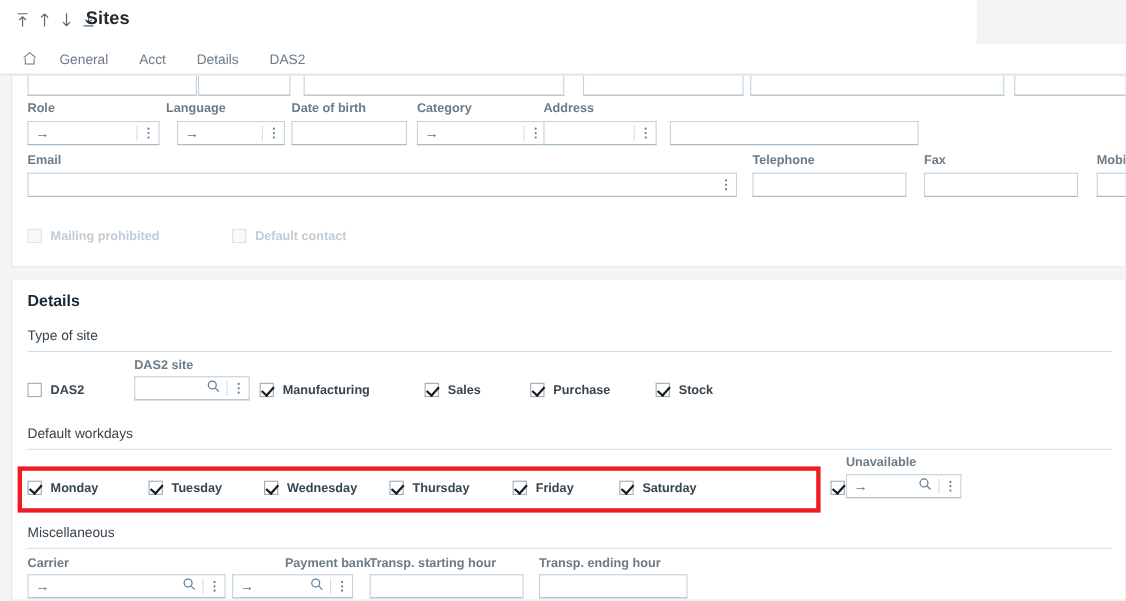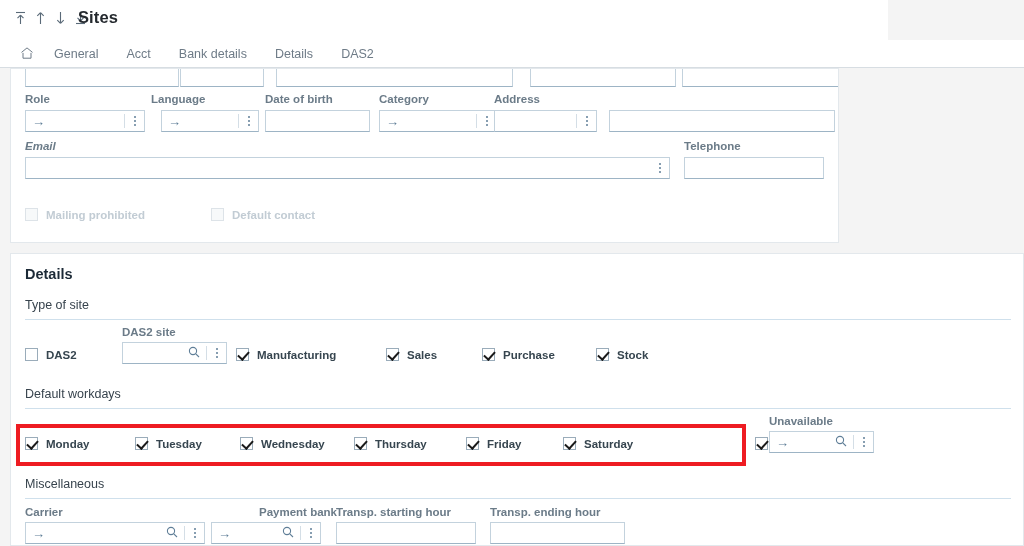--- a/index.html
+++ b/index.html
@@ -55,21 +55,21 @@
     background: #1268b3; transform: translateX(-50%);
   }
   .home-tab { padding: 0 6px 0 2px; }
   .home-tab svg { display: block; margin-top: 6px; color: #6e7b87; }
 
   
   .card {
     position: absolute; background: #ffffff;
     border: 1px solid #e3e8ec;
   }
-  #card-contacts { left: 10px; top: 68px; width: 829px; height: 175px; overflow: hidden; }
+  #card-contacts { left: 10px; top: 68px; width: 1014px; height: 175px; overflow: hidden; }
   #card-details  { left: 10px; top: 253px; width: 1014px; height: 293px; overflow: hidden; }
 
   
   .fld-label {
     position: absolute;
     font-size: 11.5px; color: #6b7b88; font-weight: bold;
     white-space: nowrap;
   }
   .inp {
     position: absolute;
@@ -183,23 +183,20 @@
       </span>
     </div>
 
     <div class="tab-item">
       <span>General</span>
     </div>
     <div class="tab-item">
       <span>Acct</span>
     </div>
     <div class="tab-item">
-      <span>Bank details</span>
-    </div>
-    <div class="tab-item">
       <span>Details</span>
     </div>
     <div class="tab-item">
       <span>DAS2</span>
     </div>
   </div>
 </div>
 
 <div class="card" id="card-contacts">
 
@@ -251,21 +248,21 @@
   <div class="inp flat" style="left:483px; top:41px; width:103px;">
     <span class="kebab-sep" style="right:19px;"></span>
     <span class="inp-kebab" style="right:4px;">
         <i></i>
         <i></i>
         <i></i>
       </span>
   </div>
   <div class="inp flat" style="left:598px; top:41px; width:226px;"></div>
 
-  <div class="fld-label" style="left:14px; top:71px;font-style:italic;">Email</div>
+  <div class="fld-label" style="left:14px; top:71px;">Email</div>
   <div class="fld-label" style="left:673px; top:71px;">Telephone</div>
   <div class="fld-label" style="left:829px; top:71px;">Fax</div>
   <div class="fld-label" style="left:986px; top:71px;">Mobi</div>
 
   <div class="inp flat" style="left:14px; top:88px; width:645px;">
     <span class="inp-kebab" style="right:4px;">
         <i></i>
         <i></i>
         <i></i>
       </span>

